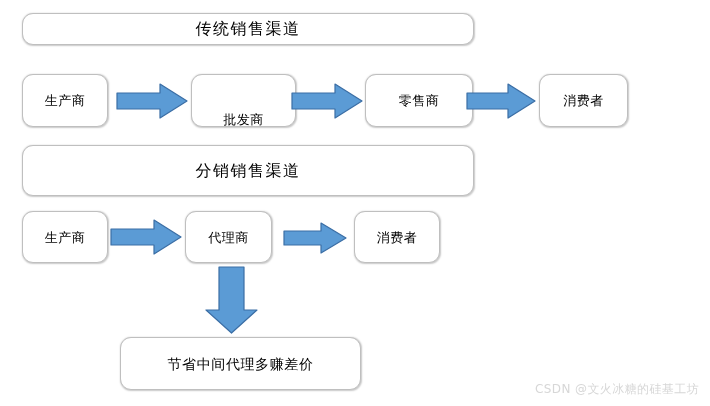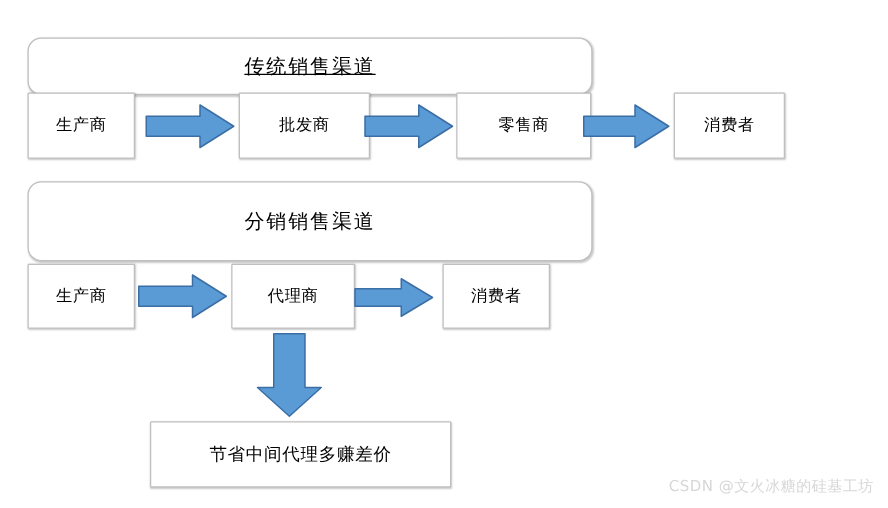--- a/index.html
+++ b/index.html
@@ -17,21 +17,21 @@
     height: 406px;
     background: #ffffff;
     overflow: hidden;
   }
   
   .node {
     position: absolute;
     box-sizing: border-box;
     background: #ffffff;
     border: 1px solid #bfbfbf;
-    border-radius: 1px;
+    border-radius: 11px;
     display: flex;
     align-items: center;
     justify-content: center;
     color: #000000;
     box-shadow: 0.6px 0.9px 1.6px rgba(0,0,0,0.22);
   }
   .node .label {
     display: block;
     line-height: 1;
     letter-spacing: 0.5px;
@@ -69,35 +69,35 @@
     letter-spacing: 0.4px;
     user-select: none;
     text-align: center;
   }
 </style>
 </head>
 <body>
 
 <div id="canvas">
 
-  <div class="node banner" style="left:22px; top:30px; width:452px; height:46px;text-decoration:underline;">
+  <div class="node banner" style="left:22px; top:13px; width:452px; height:32px;">
     <span class="label">传统销售渠道</span>
   </div>
 
   <div class="node box" style="left:22px; top:74px; width:86px; height:53px;">
     <span class="label">生产商</span>
   </div>
 
   <div class="arrow" style="left:116px; top:83px;">
     <svg width="72" height="36" viewBox="0 0 72 36" aria-hidden="true">
       <polygon points="1,10 44,10 44,1 71,18 44,35 44,26 1,26" fill="#5B9BD5" stroke="#3B6EA5" stroke-width="1.2" stroke-linejoin="round"></polygon>
     </svg>
   </div>
 
-  <div class="node box" style="left:191px; top:74px; width:105px; height:53px;">
+  <div class="node box" style="left:191px; top:74px; width:105px; height:53px;align-items:flex-end;">
     <span class="label">批发商</span>
   </div>
 
   <div class="arrow" style="left:291px; top:83px;">
     <svg width="72" height="36" viewBox="0 0 72 36" aria-hidden="true">
       <polygon points="1,10 44,10 44,1 71,18 44,35 44,26 1,26" fill="#5B9BD5" stroke="#3B6EA5" stroke-width="1.2" stroke-linejoin="round"></polygon>
     </svg>
   </div>
 
   <div class="node box" style="left:365px; top:74px; width:108px; height:53px;justify-content:center;">
@@ -107,35 +107,35 @@
   <div class="arrow" style="left:466px; top:83px;">
     <svg width="70" height="36" viewBox="0 0 70 36" aria-hidden="true">
       <polygon points="1,10 42,10 42,1 69,18 42,35 42,26 1,26" fill="#5B9BD5" stroke="#3B6EA5" stroke-width="1.2" stroke-linejoin="round"></polygon>
     </svg>
   </div>
 
   <div class="node box" style="left:539px; top:74px; width:89px; height:53px;">
     <span class="label">消费者</span>
   </div>
 
-  <div class="node banner" style="left:22px; top:145px; width:452px; height:64px;">
+  <div class="node banner" style="left:22px; top:145px; width:452px; height:51px;">
     <span class="label">分销销售渠道</span>
   </div>
 
   <div class="node box" style="left:22px; top:211px; width:86px; height:52px;">
     <span class="label">生产商</span>
   </div>
 
   <div class="arrow" style="left:110px; top:219px;">
     <svg width="72" height="36" viewBox="0 0 72 36" aria-hidden="true">
       <polygon points="1,10 44,10 44,1 71,18 44,35 44,26 1,26" fill="#5B9BD5" stroke="#3B6EA5" stroke-width="1.2" stroke-linejoin="round"></polygon>
     </svg>
   </div>
 
-  <div class="node box" style="left:185px; top:211px; width:99px; height:52px;">
+  <div class="node box" style="left:185px; top:211px; width:87px; height:52px;">
     <span class="label">代理商</span>
   </div>
 
   <div class="arrow" style="left:283px; top:222px;">
     <svg width="64" height="32" viewBox="0 0 64 32" aria-hidden="true">
       <polygon points="1,9 38,9 38,1 63,16 38,31 38,23 1,23" fill="#5B9BD5" stroke="#3B6EA5" stroke-width="1.2" stroke-linejoin="round"></polygon>
     </svg>
   </div>
 
   <div class="node box" style="left:354px; top:211px; width:86px; height:52px;">

